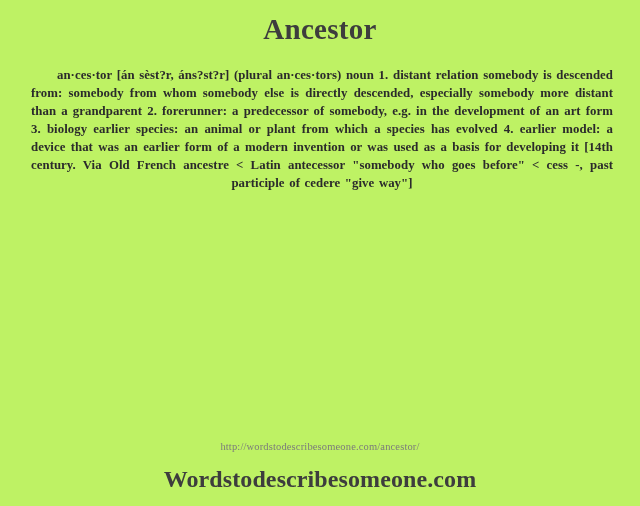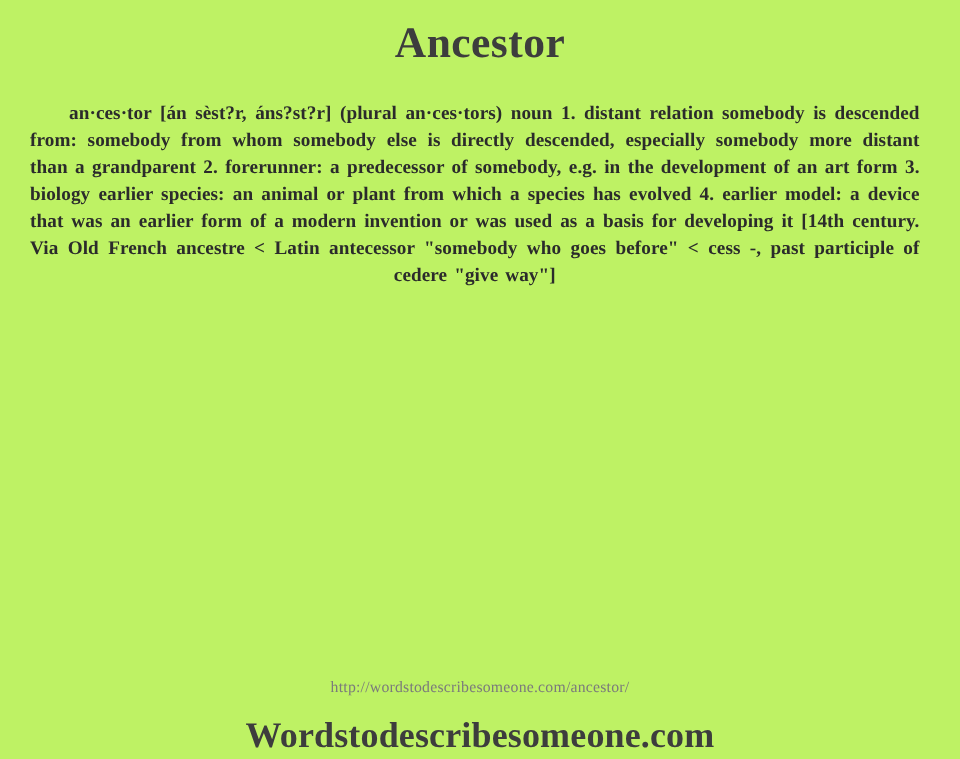--- a/index.html
+++ b/index.html
@@ -34,40 +34,40 @@
     text-align: center;
     font-size: 12.5px;
     font-weight: bold;
     color: #4a4a4a;
     margin: 0;
     padding-top: 19px;
     letter-spacing: 0.2px;
   }
   .definition-block {
     margin: 0;
-    padding: 20px 27px 0 20px;
+    padding: 20px 27px 0 31px;
     font-size: 12.8px;
     font-weight: bold;
     color: #2b2b2b;
     text-align: justify;
     text-align-last: center;
     line-height: 18px;
     word-spacing: 1.4px;
     letter-spacing: 0.05px;
   }
   .definition-block .indent {
     display: inline-block;
     width: 26px;
   }
   .footer {
     position: absolute;
     left: 0;
     right: 0;
     bottom: 0;
-    padding-bottom: 2px;
+    padding-bottom: 14px;
   }
   .footer-url {
     text-align: center;
     font-size: 10.5px;
     color: #7b7b7b;
     letter-spacing: 0.15px;
     margin: 0;
     padding-bottom: 14px;
   }
   .footer-brand {

